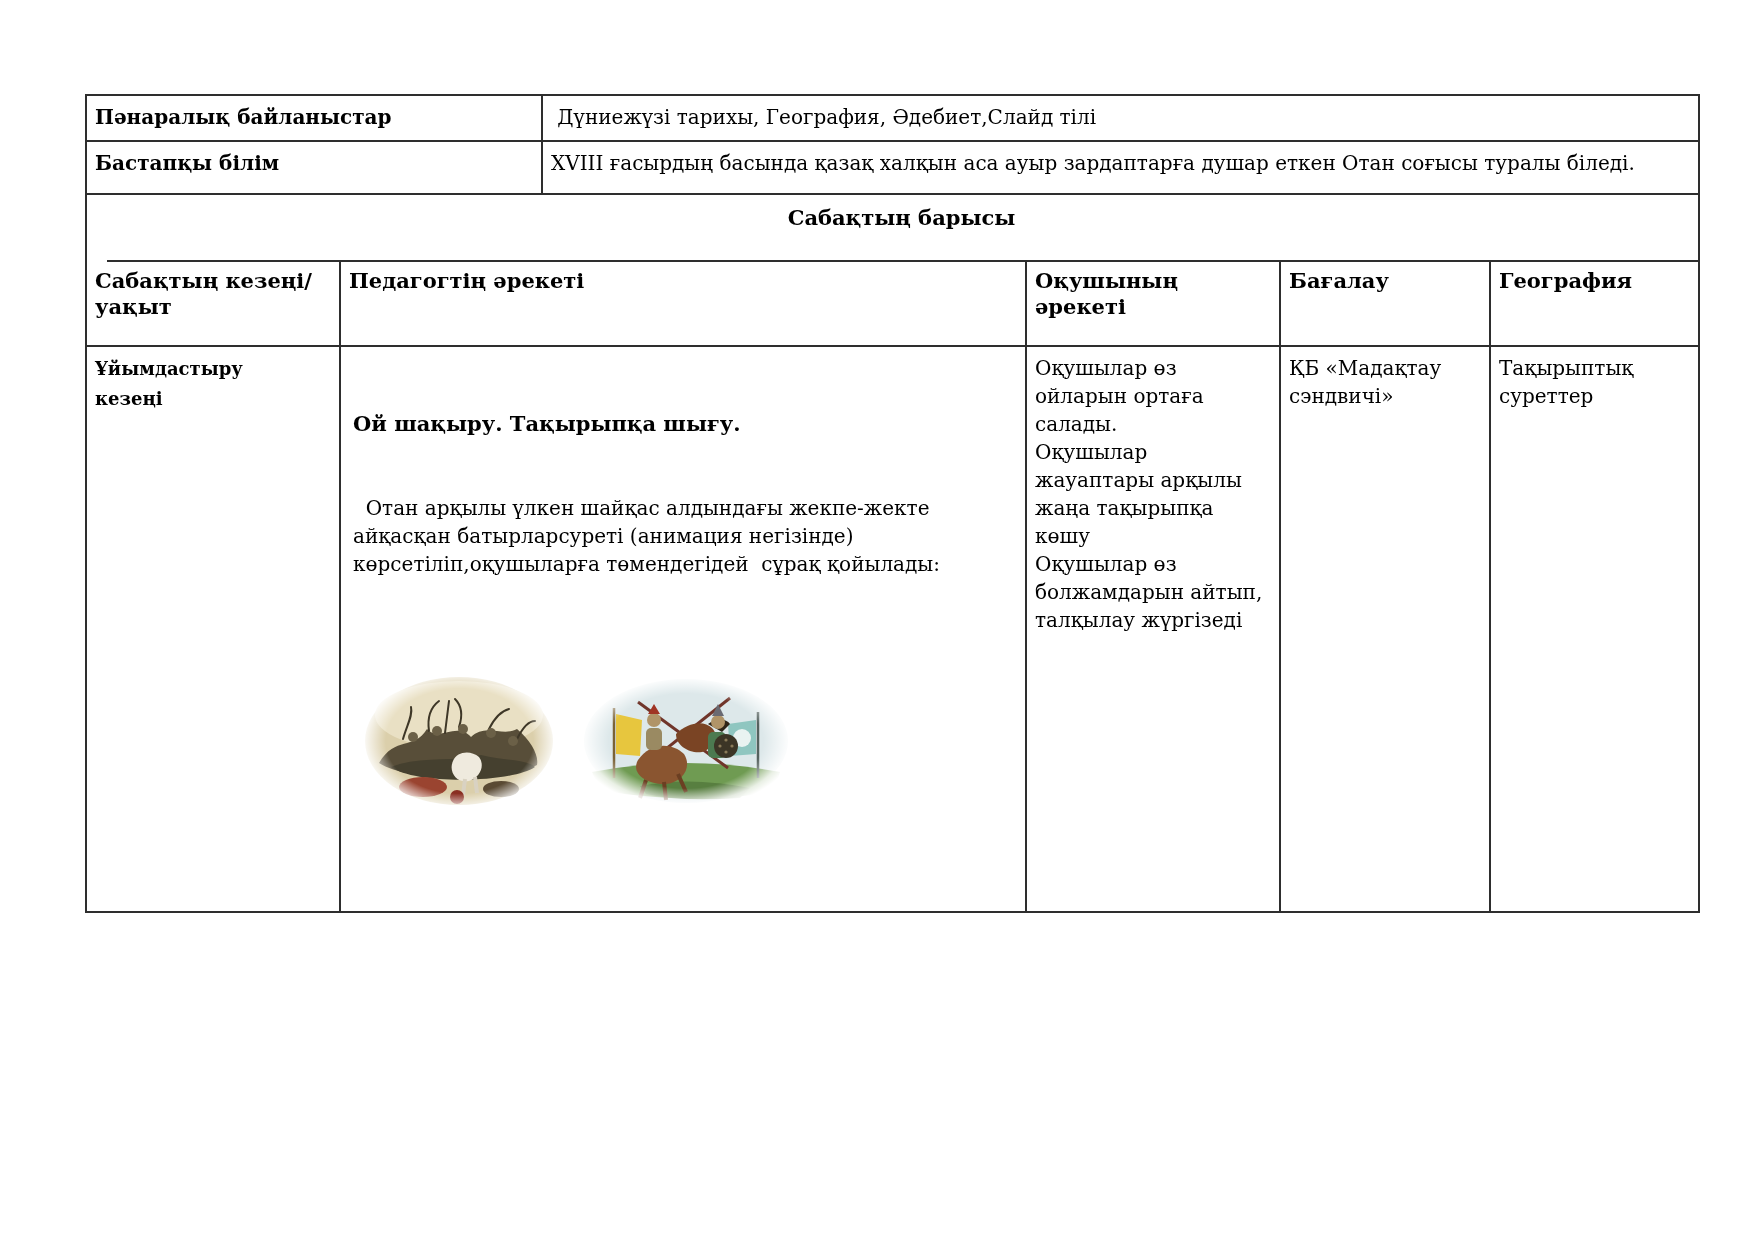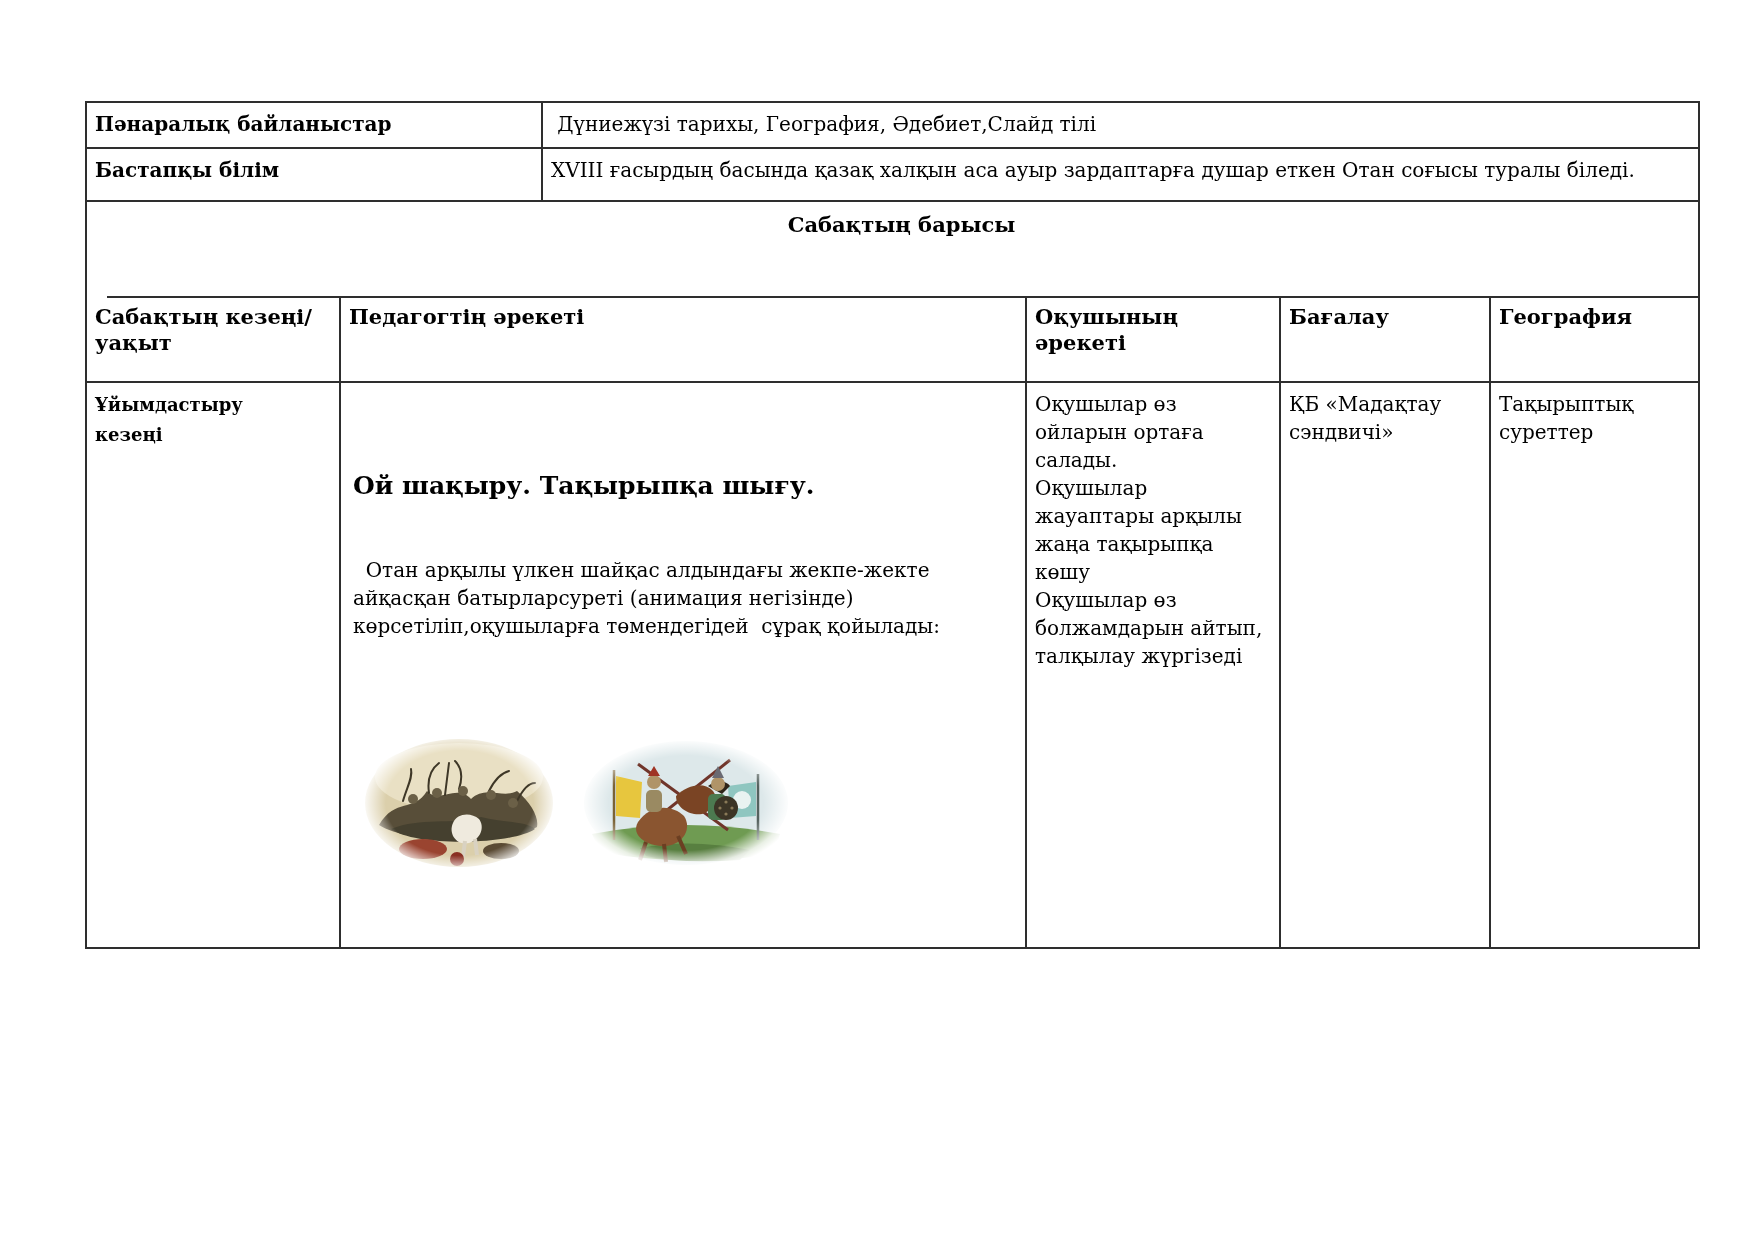--- a/index.html
+++ b/index.html
@@ -6,31 +6,31 @@
   html, body {
     width: 1754px; height: 1241px;
     background: #ffffff;
     font-family: "DejaVu Serif", "Liberation Serif", serif;
     color: #000000;
     overflow: hidden;
     position: relative;
   }
   .doc-table {
     position: absolute;
-    left: 85px; top: 101px;
+    left: 85px; top: 94px;
     width: 1615px;
     border: 2px solid #2e2e2e;
   }
   .row { display: grid; border-bottom: 2px solid #2e2e2e; }
   .row:last-child { border-bottom: none; }
   .meta-grid { grid-template-columns: 456px 1fr; }
   .grid5 { grid-template-columns: 254px 686px 254px 210px 1fr; }
   .r1 { height: 46px; }
   .r2 { height: 53px; }
-  .r3 { height: 96px; margin-left: 20px; }
+  .r3 { height: 67px; margin-left: 20px; }
   .r4 { height: 85px; }
   .r5 { height: 564px; }
   .cell {
     border-right: 2px solid #2e2e2e;
     padding: 7px 10px 4px 8px;
     font-size: 20px;
     line-height: 28px;
     white-space: pre-wrap;
     overflow: hidden;
   }
@@ -41,23 +41,22 @@
     text-align: center;
     font-weight: bold;
     font-size: 21px;
     padding-top: 9px;
     white-space: pre-wrap;
   }
   .stage-cell { font-weight: bold; font-size: 18px; line-height: 30px; }
   .teacher-cell { padding-left: 12px; padding-right: 14px; }
   .teacher-heading {
     font-weight: bold;
-    font-size: 25px;
+    font-size: 21px;
     line-height: 28px;
-    margin-top: 26px;
     white-space: pre-wrap;
   }
   .teacher-para { white-space: pre-wrap; }
   .images-row {
     display: flex;
     align-items: center;
     gap: 22px;
     margin: 6px 0 8px 8px;
     height: 146px;
   }

